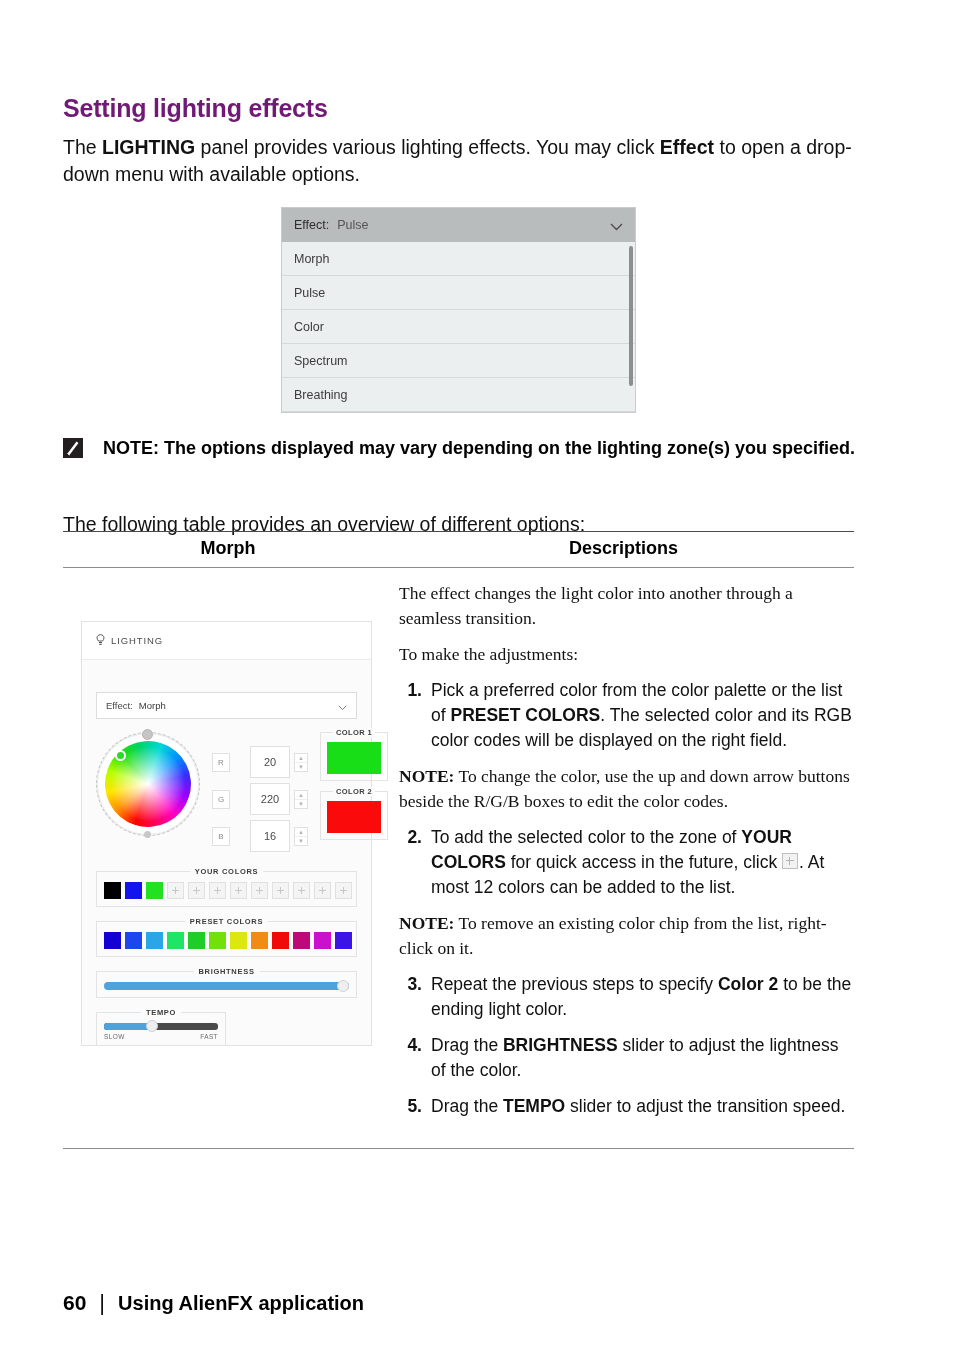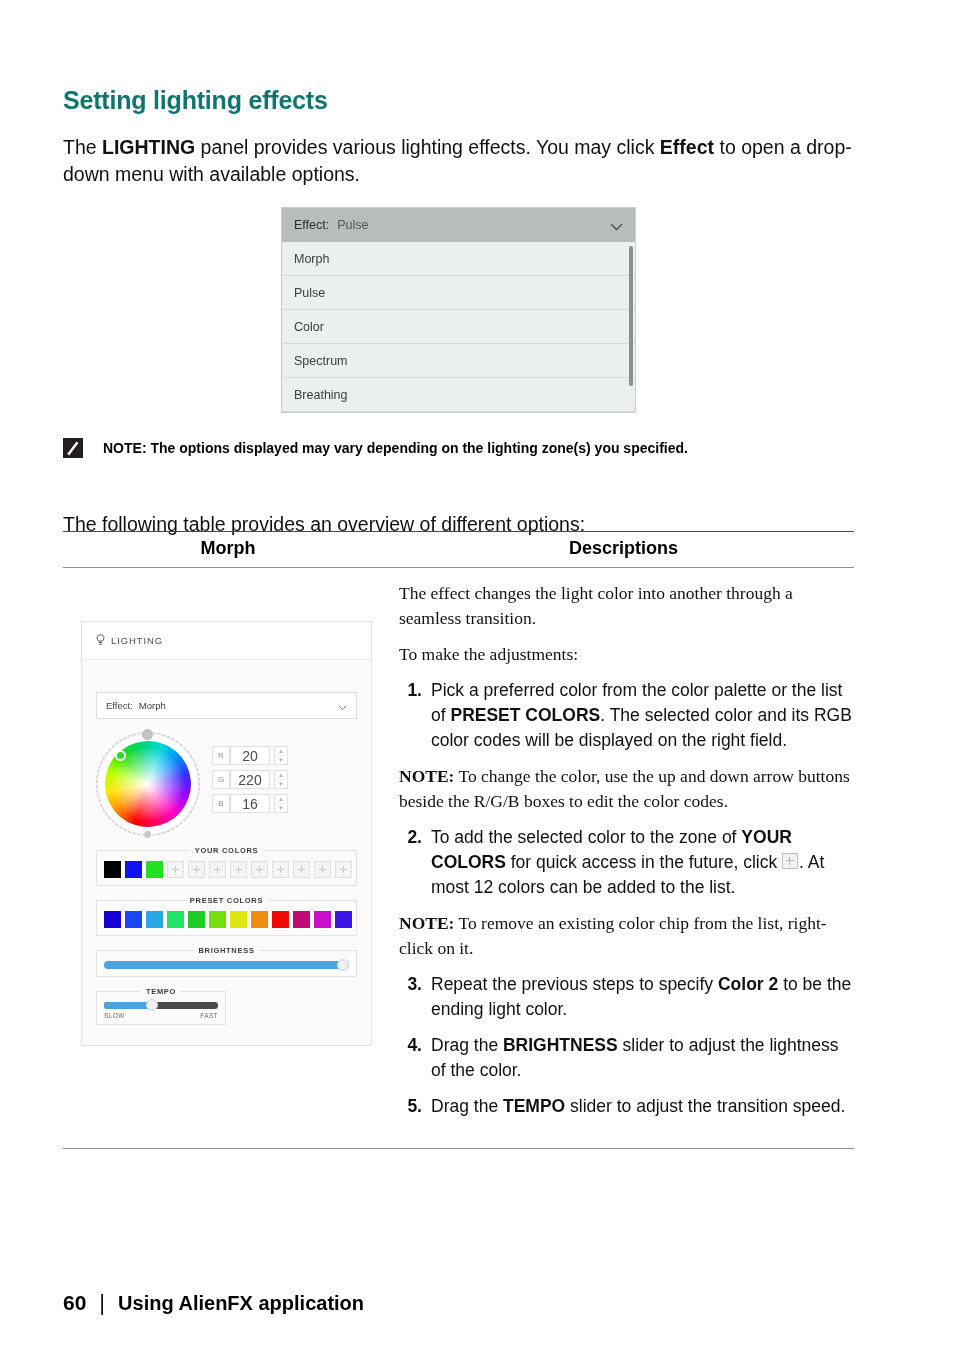--- a/index.html
+++ b/index.html
@@ -19,26 +19,26 @@
     position: absolute;
     left: 0; top: 0;
     width: 954px;
     height: 1352px;
   }
 
   
   h1.title {
     position: absolute;
     left: 63px;
-    top: 86px;
+    top: 94px;
     margin: 0;
     font-size: 25px;
     font-weight: bold;
     letter-spacing: -0.2px;
-    color: #0f766e;
+    color: #701a75;
   }
   .intro {
     position: absolute;
     left: 63px;
     top: 134px;
     width: 790px;
     font-size: 19.5px;
     line-height: 27px;
     color: #111;
   }
@@ -107,21 +107,21 @@
     position: absolute;
     left: 0;
     top: 4px;
     width: 20px;
     height: 20px;
     background: #231f20;
   }
   .note-icon svg { display: block; }
   .note-text {
     margin-left: 40px;
-    font-size: 14px;
+    font-size: 18px;
     line-height: 29px;
     font-weight: bold;
     color: #000;
   }
   .follow-text {
     position: absolute;
     left: 63px;
     top: 497px;
     font-size: 19.5px;
     color: #111;
@@ -333,25 +333,25 @@
     border: 1px solid #e0e0e0;
     background: #fff;
     font-size: 8px;
     color: #8d8d8d;
     display: flex;
     align-items: center;
     justify-content: center;
     box-sizing: border-box;
   }
   .rgb-val {
-    width: 40px; height: 19px;
+    width: 40px; height: 32px;
     border: 1px solid #e0e0e0;
     background: #fff;
-    margin-left: 0;
-    font-size: 14px;
+    margin-left: 20px;
+    font-size: 11px;
     color: #4a4a4a;
     display: flex;
     align-items: center;
     justify-content: center;
     box-sizing: border-box;
   }
   .rgb-spin {
     width: 14px; height: 19px;
     border: 1px solid #e0e0e0;
     background: #fff;
@@ -625,20 +625,30 @@
                 <div class="rgb-row">
                   <div class="rgb-lbl">B</div>
                   <div class="rgb-val">16</div>
                   <div class="rgb-spin">
                     <div class="spin-up">▲</div>
                     <div class="spin-dn">▼</div>
                   </div>
                 </div>
               </div>
 
+              <div class="swatch-col">
+                <div class="sw-group">
+                  <div class="sw-group-title">COLOR 1</div>
+                  <div class="sw-box" id="color1-box" style="background: rgb(24, 222, 24);"></div>
+                </div>
+                <div class="sw-group">
+                  <div class="sw-group-title">COLOR 2</div>
+                  <div class="sw-box" id="color2-box" style="background: rgb(250, 10, 10);"></div>
+                </div>
+              </div>
 
             </div>
 
             <div class="group-box">
               <div class="group-title">YOUR COLORS</div>
               <div class="chip-row" id="your-colors-row">
                   <div class="chip" style="background: rgb(0, 0, 0);"></div>
                   <div class="chip" style="background: rgb(19, 19, 240);"></div>
                   <div class="chip" style="background: rgb(34, 224, 34);"></div>
                   <div class="chip empty"></div>

